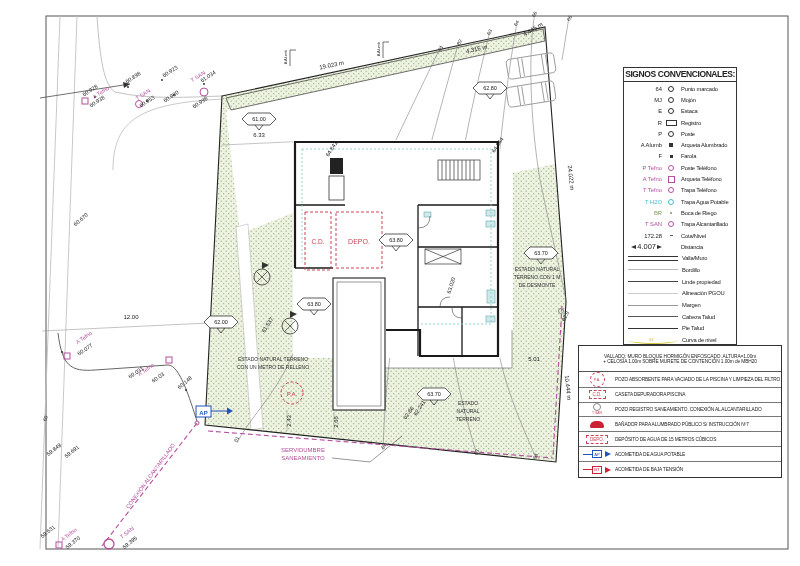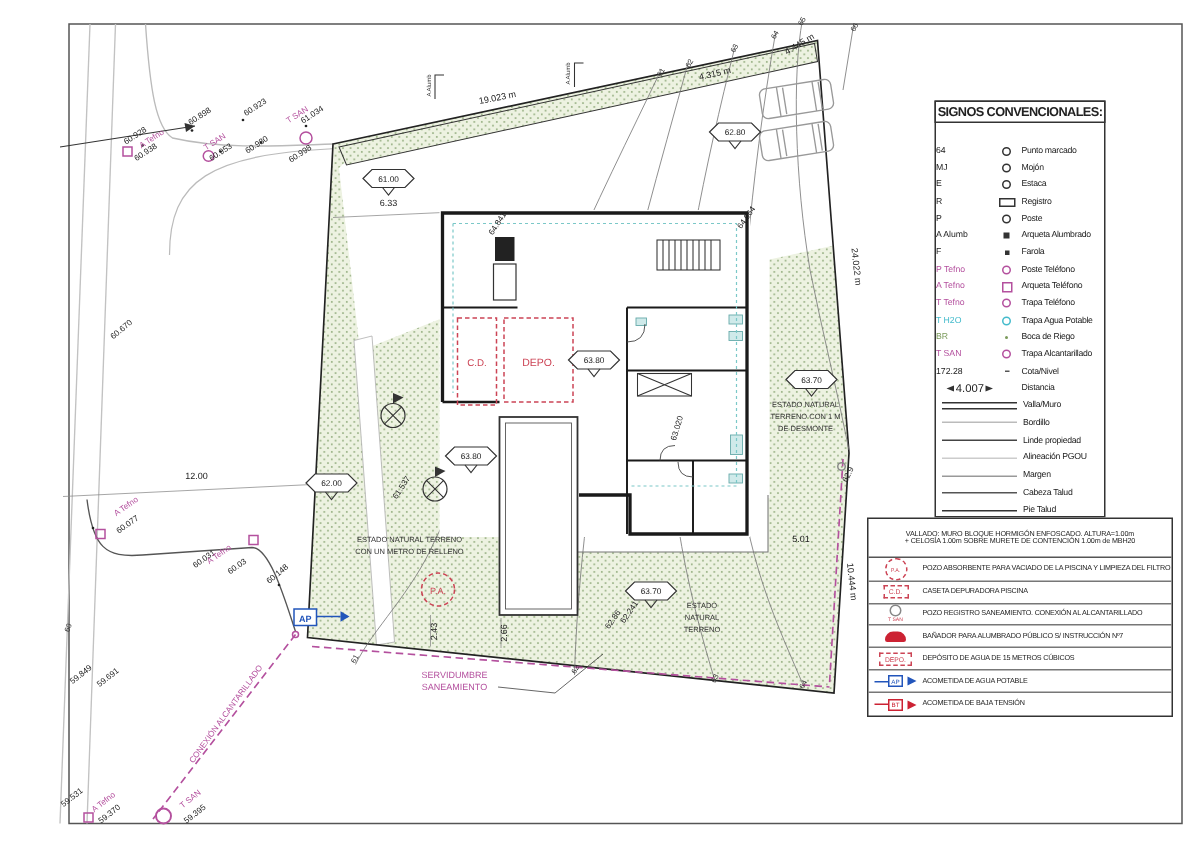--- a/index.html
+++ b/index.html
@@ -13,25 +13,25 @@
   .est{font-size:5px;fill:#333;}
   .hex{font-size:5.5px;}
   .mg{fill:#b4509e;}
   .red{fill:#cc4455;}
   .blue{fill:#2255bb;font-weight:bold;}
   .tiny{font-size:4px;fill:#333;}
 
   
   .legend{position:absolute;left:623px;top:67px;width:114px;height:278px;
           border:1px solid #333;background:#fff;box-sizing:border-box;}
-  .legend-title{border:1px solid #333;margin:-1px -1px 13px -1px;height:13px;line-height:13px;
+  .legend-title{border:1px solid #333;margin:-1px -1px 1px -1px;height:13px;line-height:13px;
           text-align:center;font-size:8.5px;font-weight:bold;letter-spacing:-0.4px;}
   .lrow{display:flex;align-items:center;height:11.3px;}
   .lrow.line-row{height:11.7px;}
-  .lkey{width:38px;padding-right:3px;font-size:5.8px;white-space:nowrap;}
+  .lkey{width:38px;text-align:right;padding-right:3px;font-size:5.8px;white-space:nowrap;}
   .lkey.mgt{color:#b4509e;} .lkey.cyt{color:#44bbcc;} .lkey.grt{color:#7a9a5a;}
   .lsym{width:12px;display:flex;justify-content:center;align-items:center;}
   .ldesc{font-size:5.8px;padding-left:4px;white-space:nowrap;letter-spacing:-0.2px;}
   .s-circ{width:4px;height:4px;border:0.9px solid #333;border-radius:50%;}
   .s-circ.mgb{border-color:#b4509e;} .s-circ.cyb{border-color:#44bbcc;}
   .s-rect{width:9px;height:4px;border:0.9px solid #333;}
   .s-sqf{width:4px;height:4px;background:#333;}
   .s-sqf.small{width:3px;height:3px;}
   .s-sqo{width:5px;height:5px;border:0.9px solid #b4509e;}
   .s-dot{width:2px;height:2px;border-radius:50%;background:#7a9a5a;}

